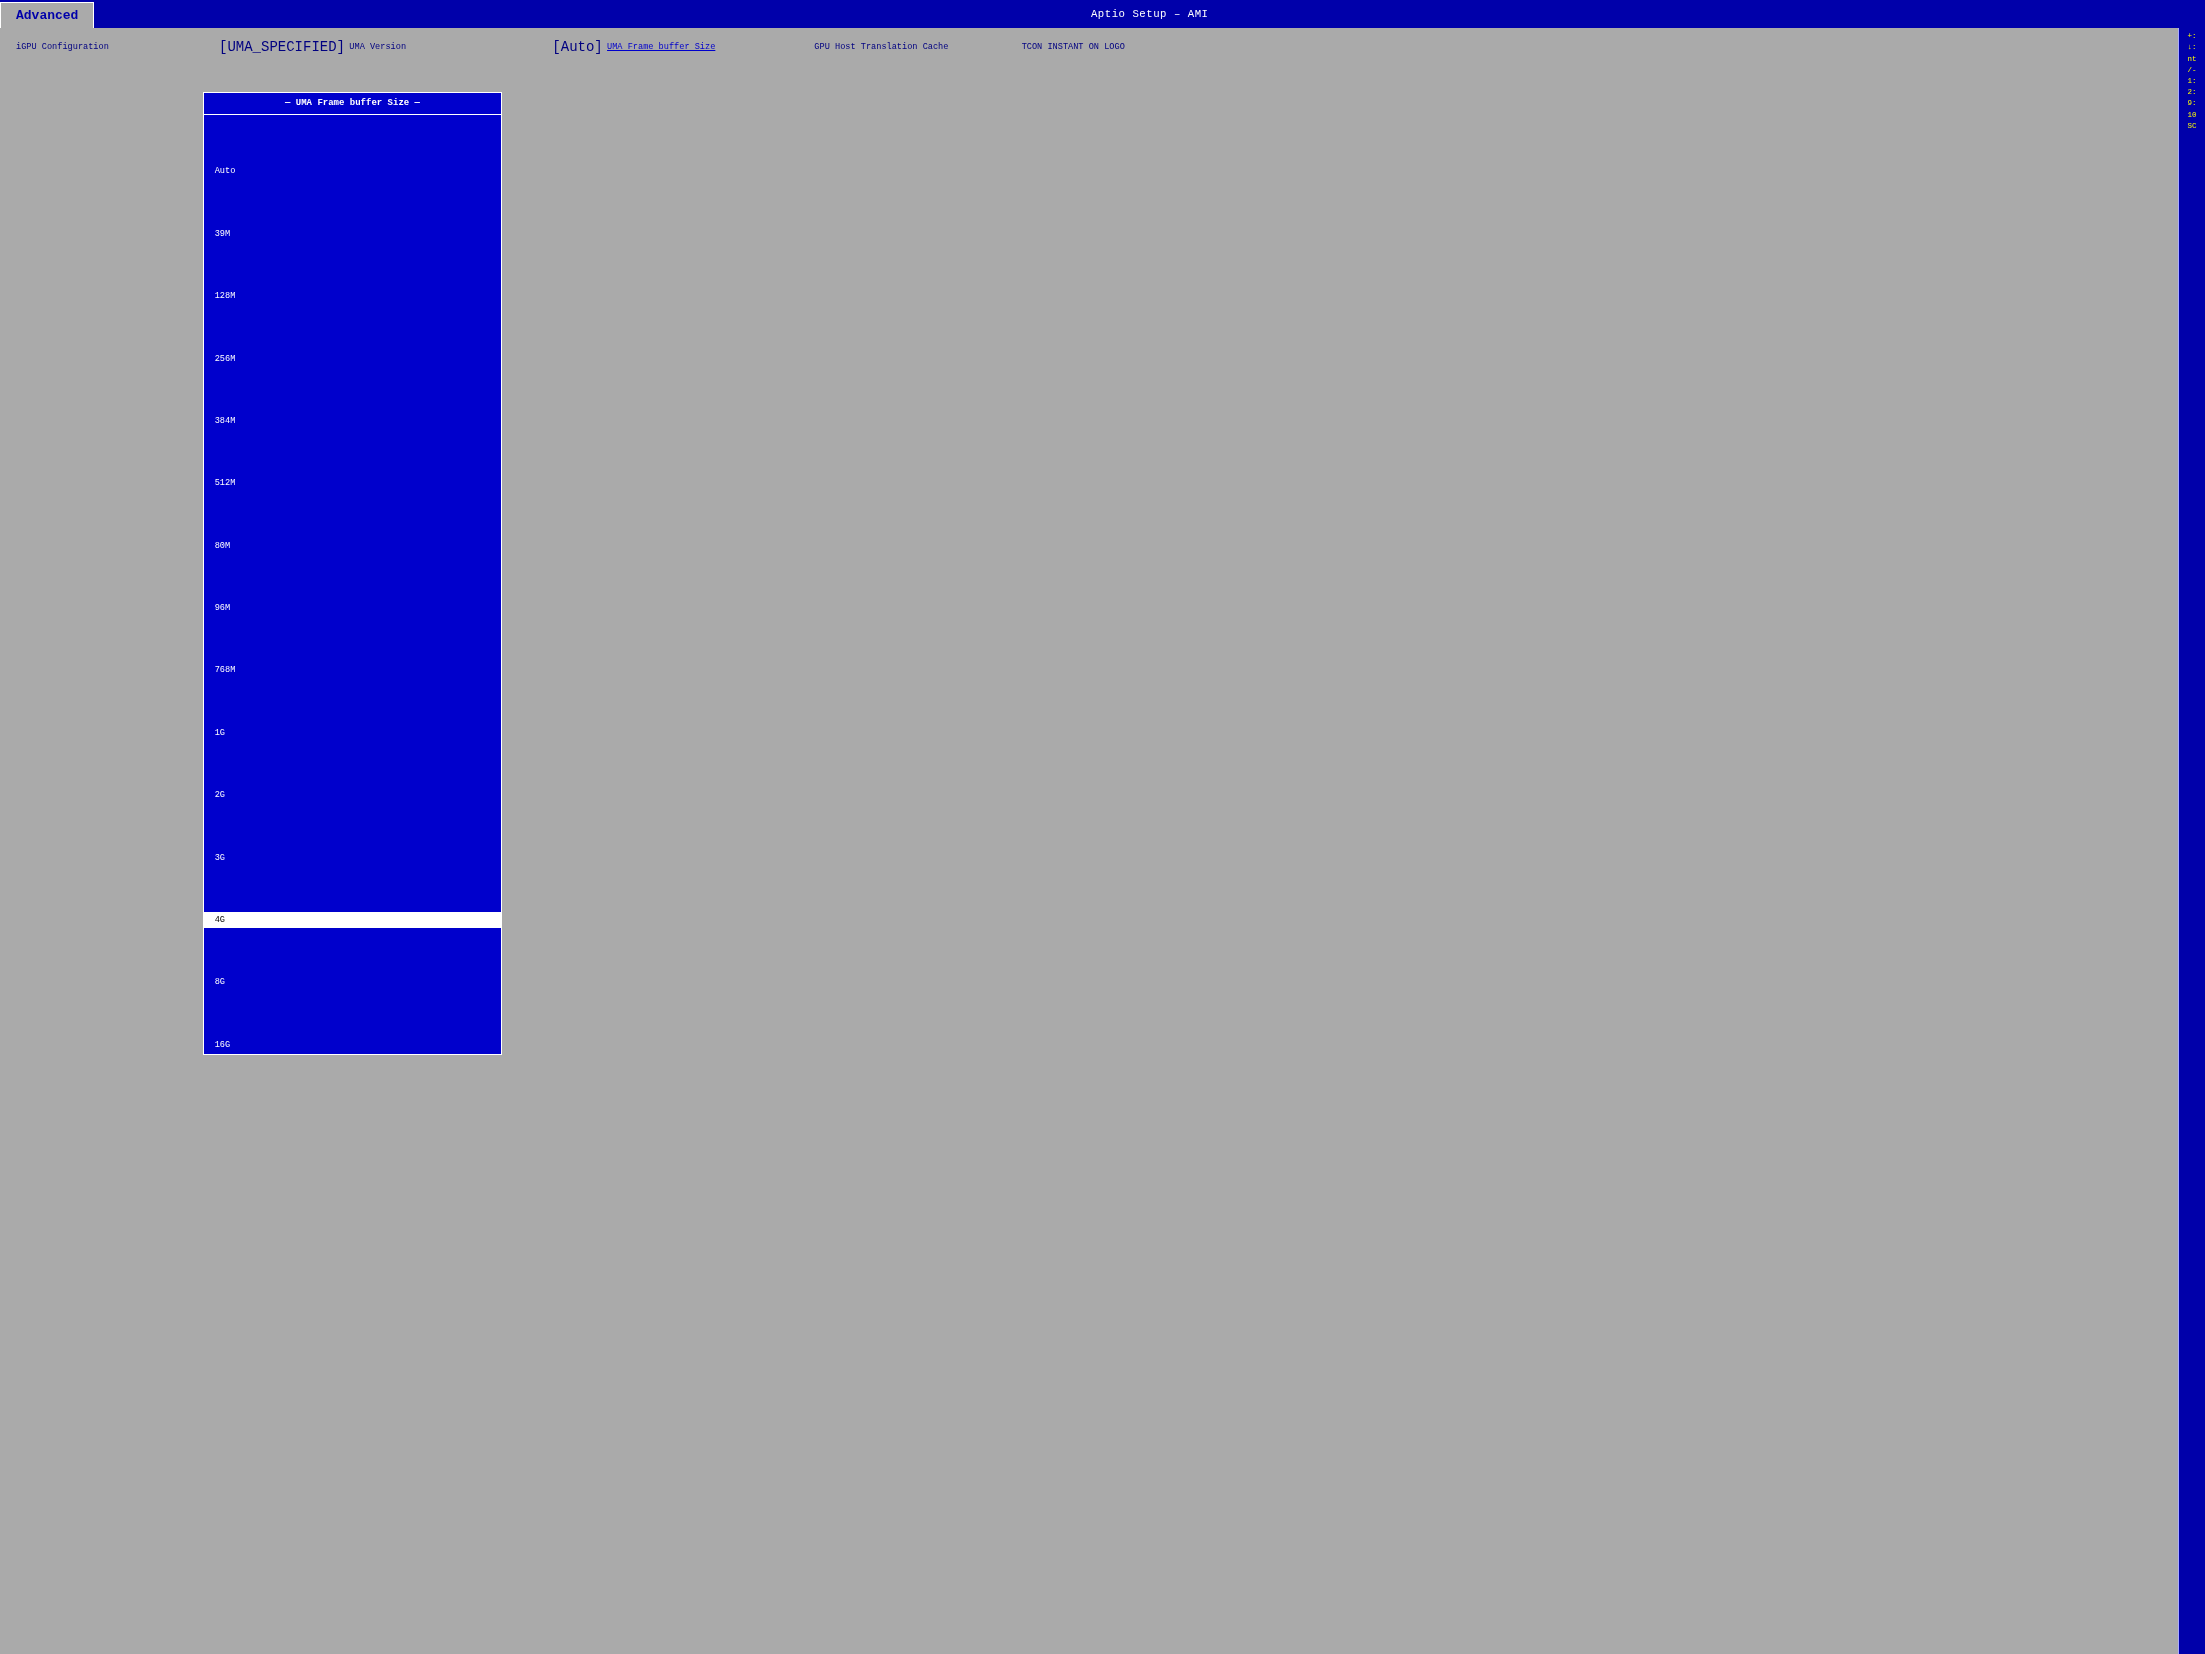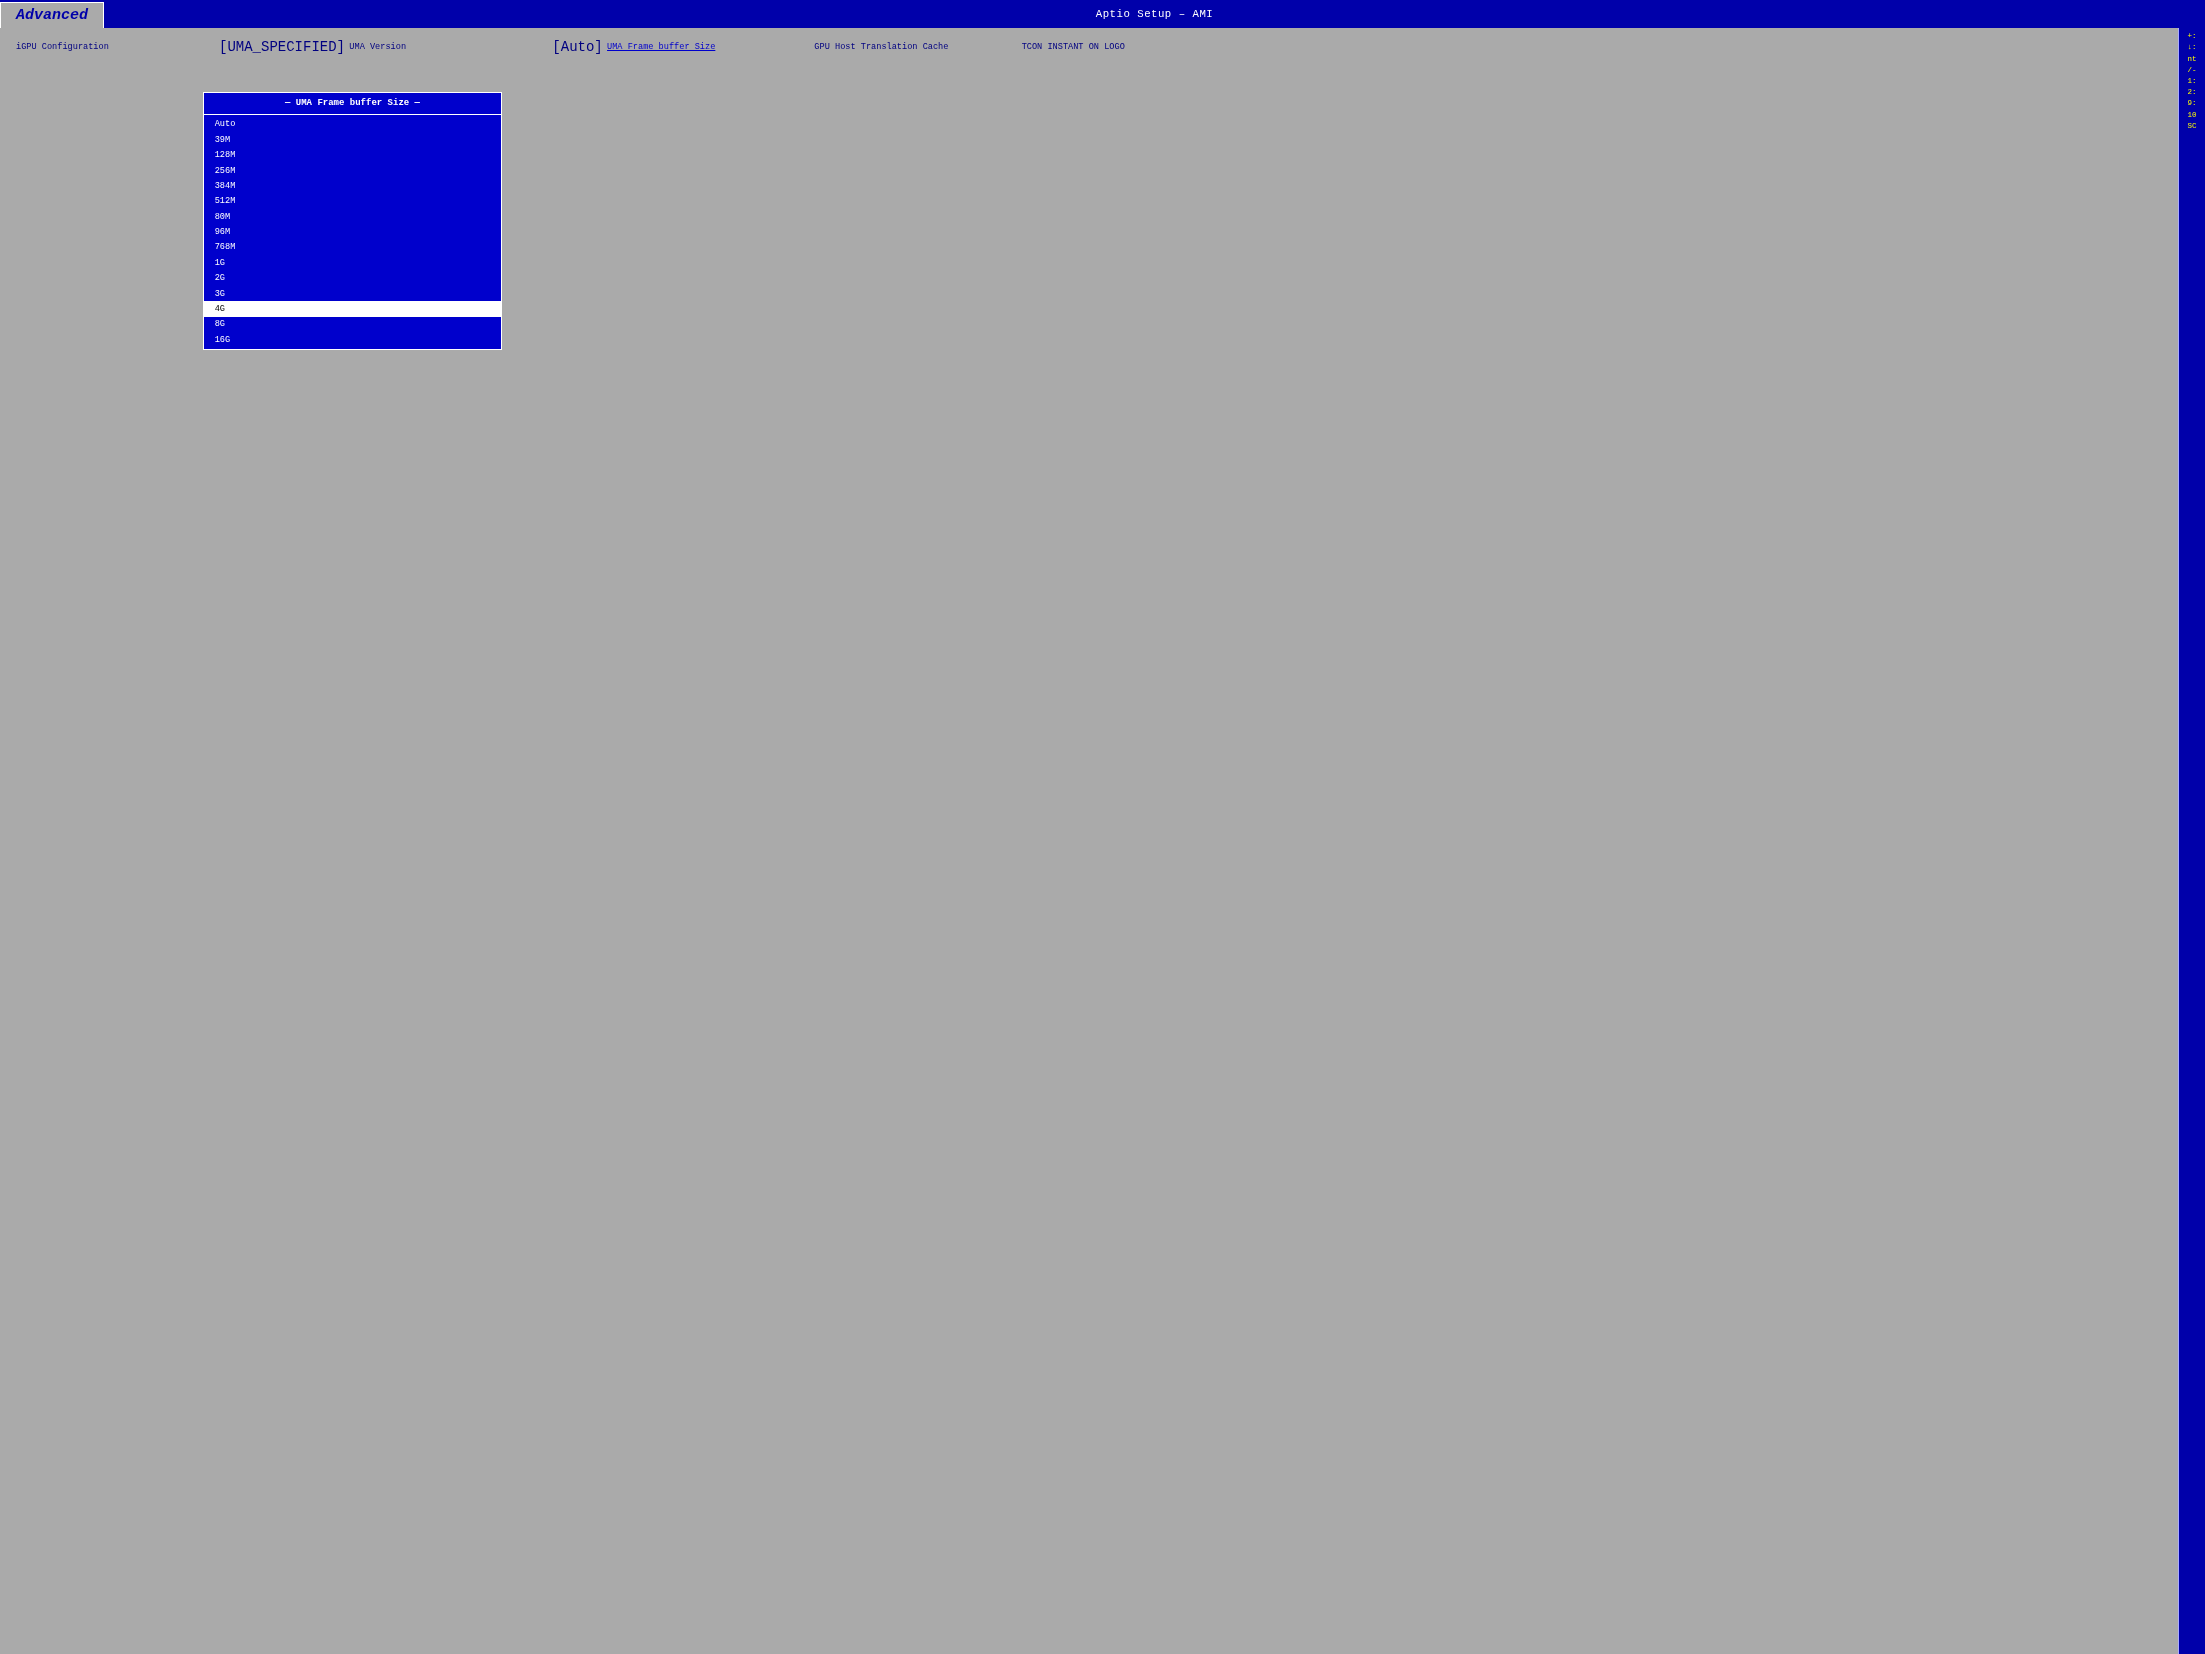--- a/index.html
+++ b/index.html
@@ -24,29 +24,28 @@
       display: flex;
       align-items: stretch;
       height: 28px;
       flex-shrink: 0;
     }
 
     .tab-advanced {
       background-color: #aaaaaa;
       color: #0000aa;
       padding: 4.3px 15px;
-      font-size: 15px;
+      font-size: 13px;
       font-weight: bold;
       display: flex;
       align-items: center;
       margin-top: 2.1px;
       border-top: 1.1px solid #ffffff;
       border-left: 1.1px solid #ffffff;
       border-right: 1.1px solid #ffffff;
-      font-style: italic;
     }
 
     .header-title {
       flex: 1;
       display: flex;
       align-items: center;
       justify-content: center;
       color: #ffffff;
       font-size: 10.7px;
       font-weight: normal;
@@ -138,20 +137,21 @@
       flex-direction: column;
       padding: 2.1px 0;
     }
 
     .dropdown-option {
       color: #ffffff;
       font-size: 8.6px;
       font-family: 'Courier New', Courier, monospace;
       padding: 2.7px 10.7px;
       cursor: pointer;
+      margin-top: 47px;
     }
 
     .dropdown-option.selected {
       background-color: #ffffff;
       color: #000000;
     }
 
     
     .sidebar-panel {
       background-color: #0000aa;

